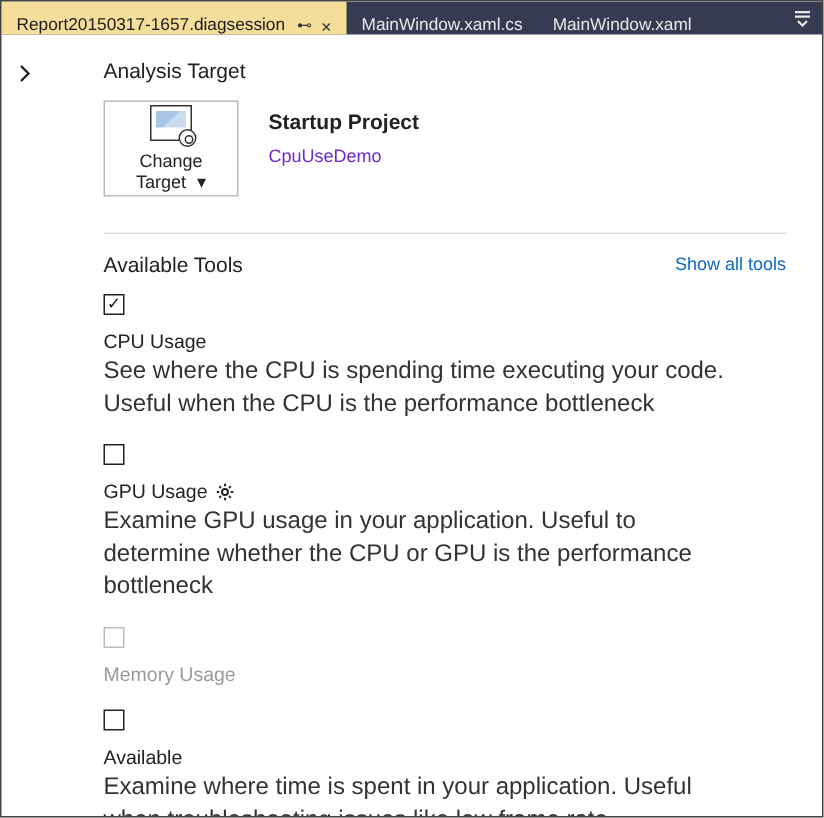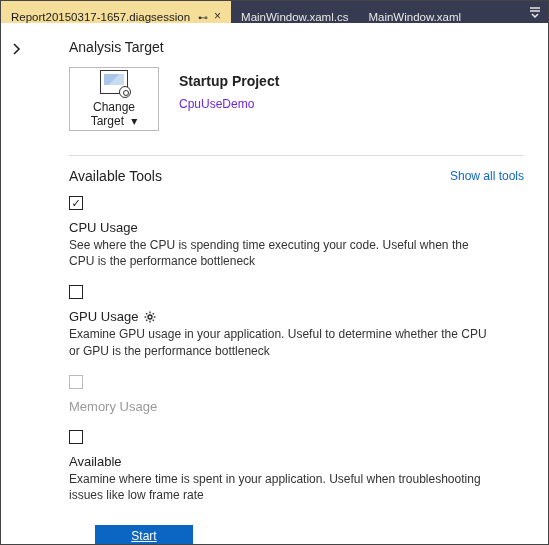--- a/index.html
+++ b/index.html
@@ -14,22 +14,22 @@
     position: relative;
   }
   .tabbar {
     display: flex;
     align-items: stretch;
     background: #363b52;
     height: 22px;
   }
   .tab {
     display: flex;
-    align-items: flex-end;
-    padding: 0 10px;
+    align-items: flex-start;
+    padding: 10px 10px;
     font-size: 11.5px;
     color: #e8e8e8;
     cursor: pointer;
     white-space: nowrap;
   }
   .tab.active {
     background: #f5dd9a;
     color: #1b1b1b;
   }
   .tab .pin { margin-left: 8px; font-size: 10px; color: #333; }
@@ -120,21 +120,21 @@
     flex-shrink: 0;
     display:flex; align-items:center; justify-content:center;
     cursor:pointer;
     background:#fff;
   }
   .cb.checked:after {
     content:"✓"; font-size:11px; color:#111; line-height:1;
   }
   .cb.disabled { border-color:#bbb; cursor:default; }
   .tool .tname { font-size: 13px; color:#222; display:flex; align-items:center; gap:6px; }
-  .tool .tdesc { font-size: 12px; color:#333; margin-top:2px; max-width: 420px; line-height:1.35;}
+  .tool .tdesc { font-size: 16px; color:#333; margin-top:2px; max-width: 420px; line-height:1.35;}
   .tool.disabled .tname { color:#9a9a9a; }
   .tool.disabled .tdesc { color:#9a9a9a; }
   .gear-icon {
     width:12px; height:12px; display:inline-block;
   }
   .gear-icon svg { display:block; }
   .start-btn {
     margin-top: 8px;
     margin-left: 26px;
     background:#0a66c2;

